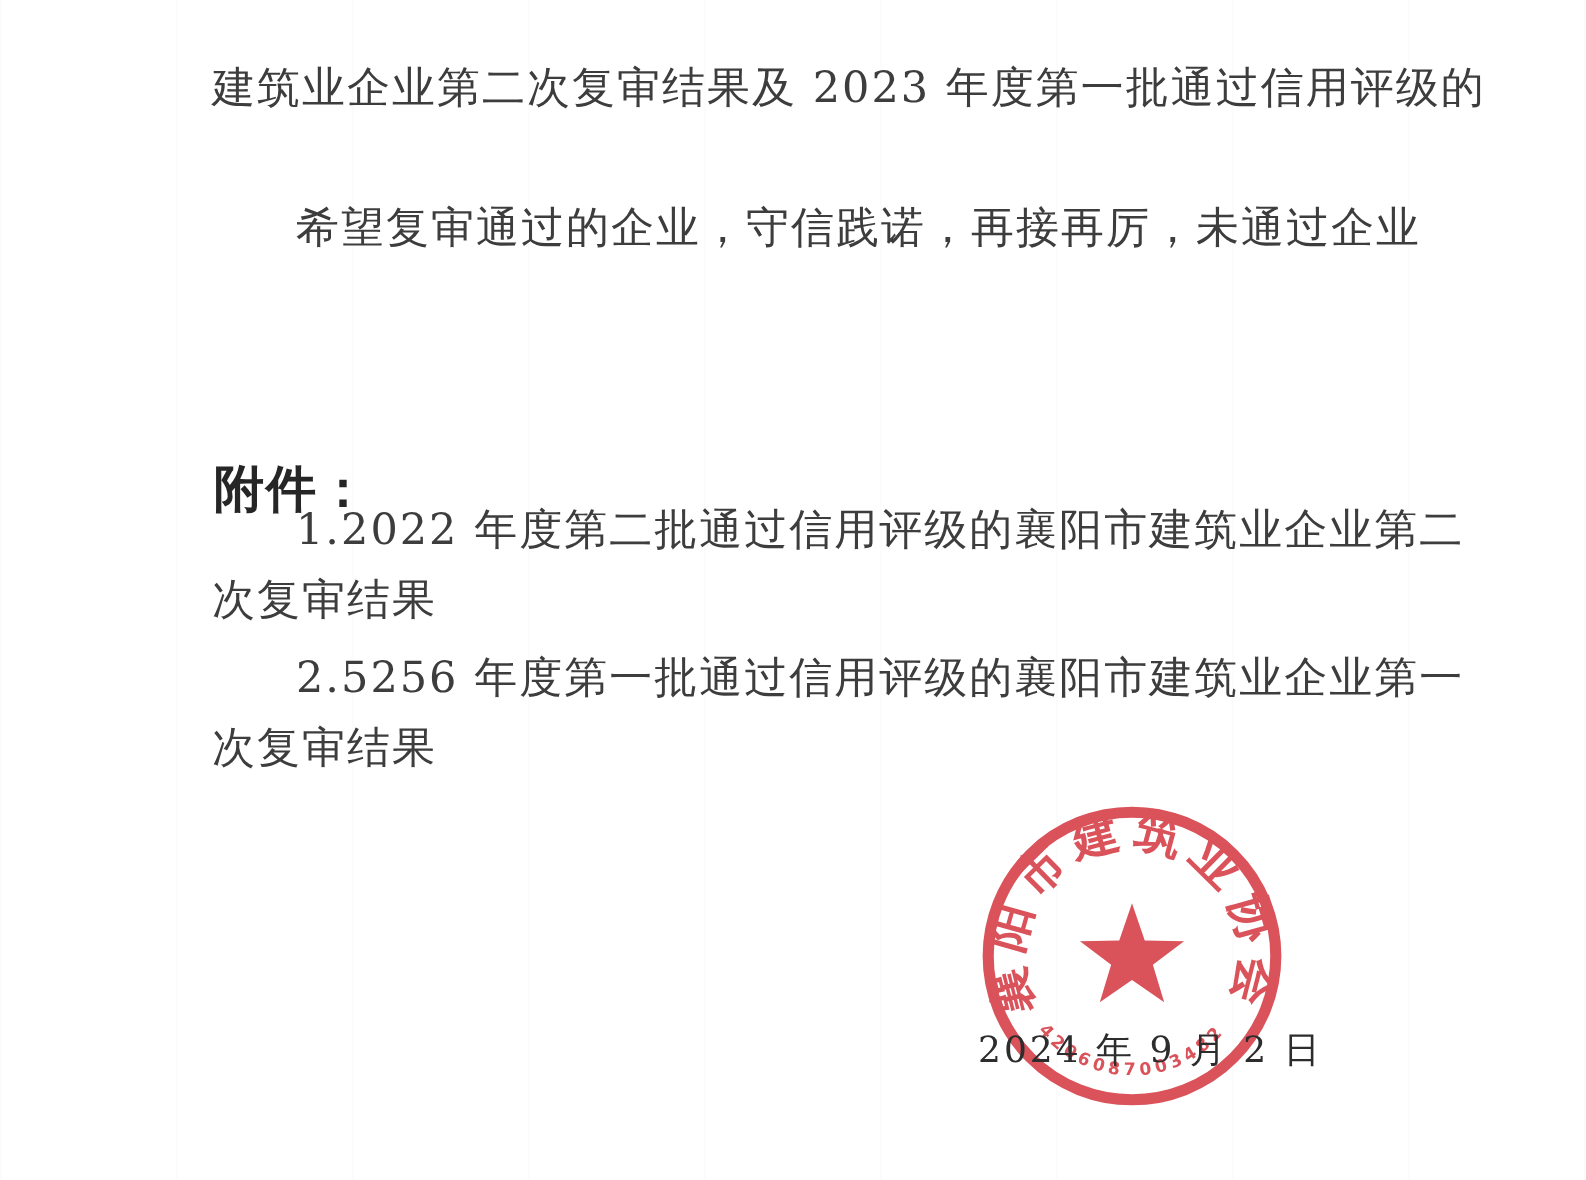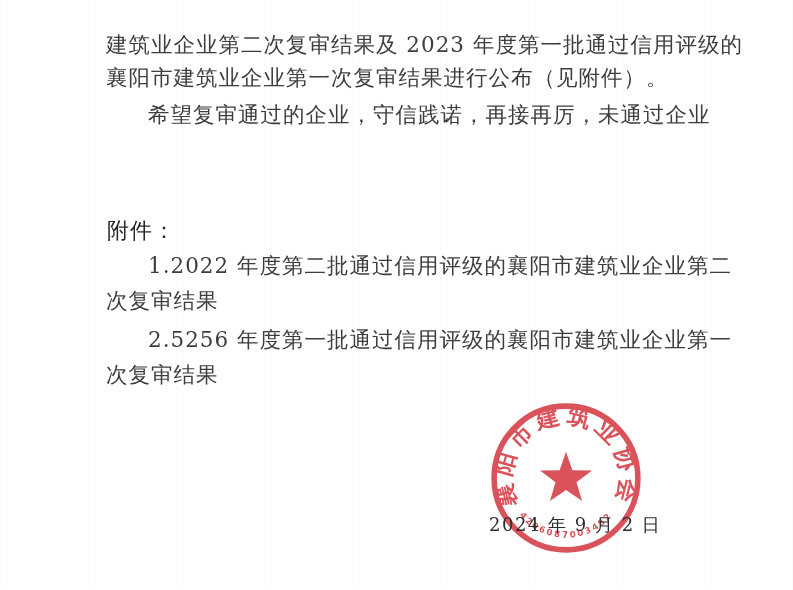--- a/index.html
+++ b/index.html
@@ -29,24 +29,24 @@
     line-height: 1.15;
   }
   .indent { padding-left: 42px; }
   .y-p1l1 { top: 33px; }
   .y-p1l2 { top: 66px; }
   .y-p2l1 { top: 103px; }
   .y-p2l2 { top: 141px; }
   .heading {
     position: absolute;
     left: 107px;
-    top: 216px;
+    top: 228px;
     font-family: "DejaVu Sans", "Liberation Sans", sans-serif;
-    font-weight: normal;
-    font-size: 22px;
+    font-weight: bold;
+    font-size: 25px;
     letter-spacing: 1px;
     color: #262626;
     white-space: nowrap;
   }
   .y-a1l1 { top: 254px; text-align: center; }
   .y-a1l2 { top: 289px; }
   .y-a2l1 { top: 328px; }
   .y-a2l2 { top: 363px; }
   .seal {
     position: absolute;
@@ -79,21 +79,20 @@
     color: #2d2d2d;
     white-space: nowrap;
   }
 </style>
 </head>
 <body>
 
 <div class="page">
 
   <div class="bline y-p1l1">建筑业企业第二次复审结果及 2023 年度第一批通过信用评级的</div>
-  <div class="bline y-p1l2">襄阳市建筑业企业第一次复审结果进行公布（见附件）。</div>
   <div class="bline y-p2l1 indent">希望复审通过的企业，守信践诺，再接再厉，未通过企业</div>
 
   <div class="heading">附件：</div>
 
   <div class="bline y-a1l1 indent">1.2022 年度第二批通过信用评级的襄阳市建筑业企业第二</div>
   <div class="bline y-a1l2">次复审结果</div>
   <div class="bline y-a2l1 indent">2.5256 年度第一批通过信用评级的襄阳市建筑业企业第一</div>
   <div class="bline y-a2l2">次复审结果</div>
 
   <svg class="seal" viewBox="0 0 158 158" xmlns="http://www.w3.org/2000/svg">

